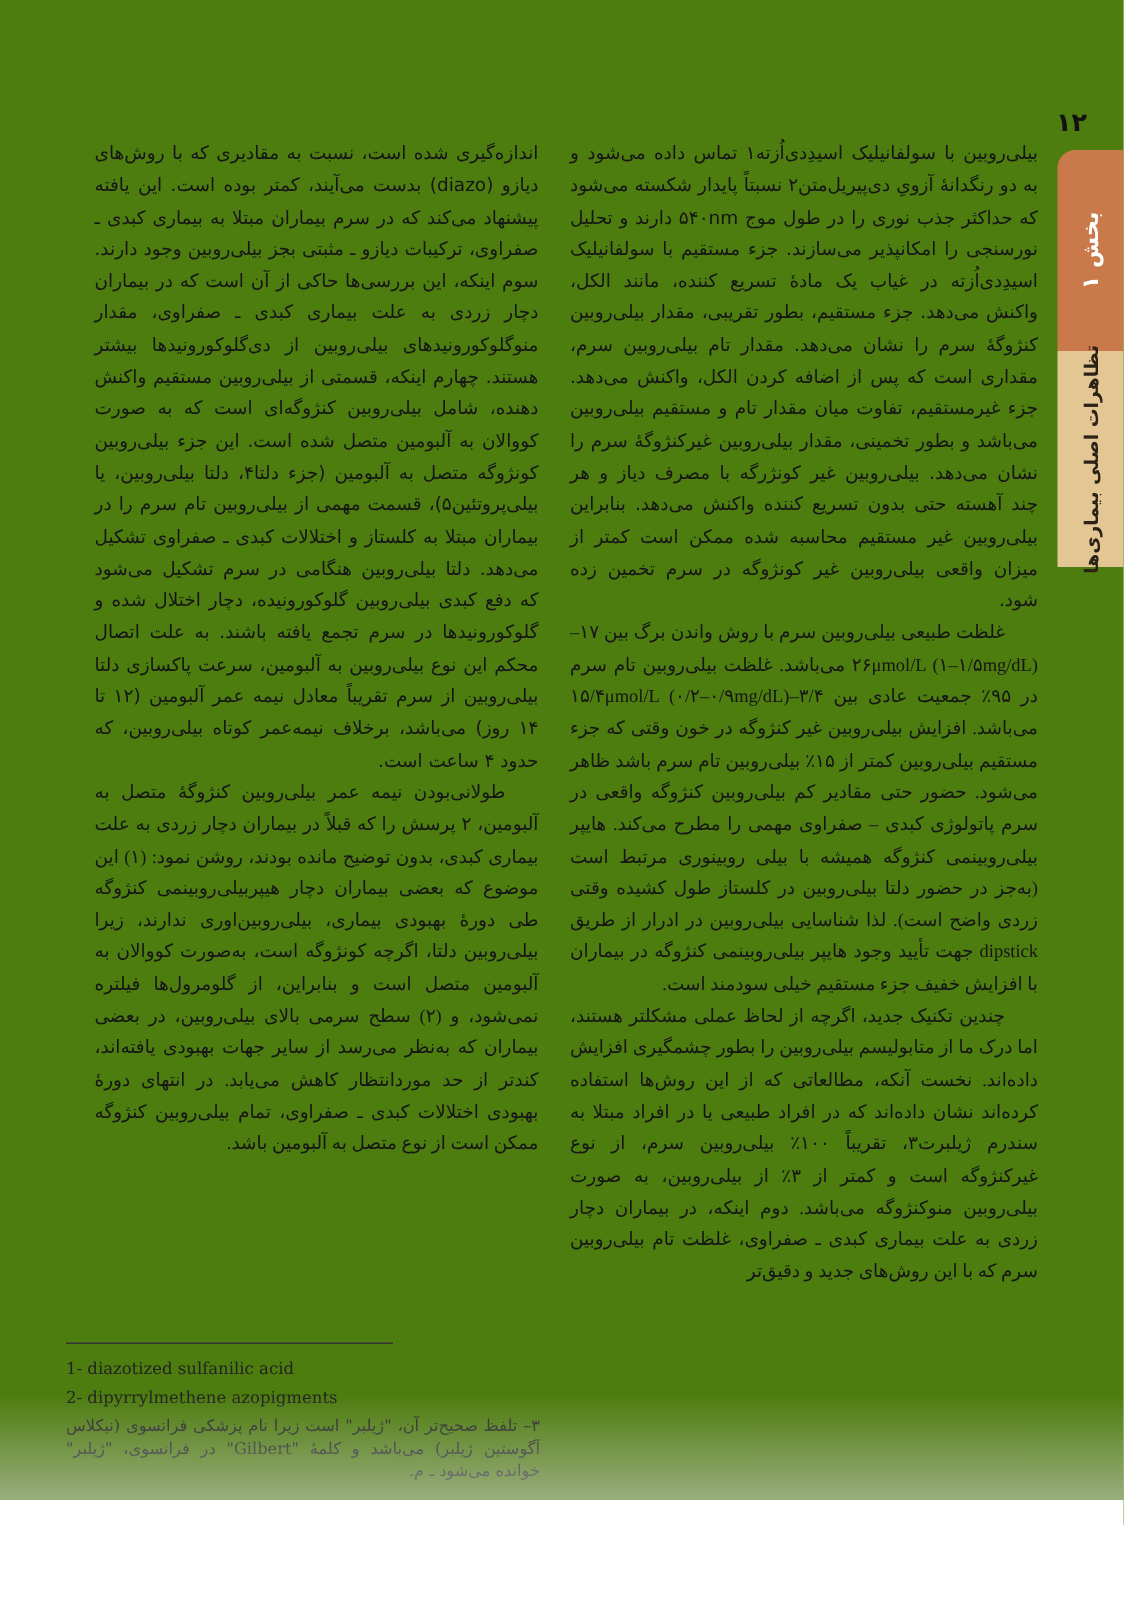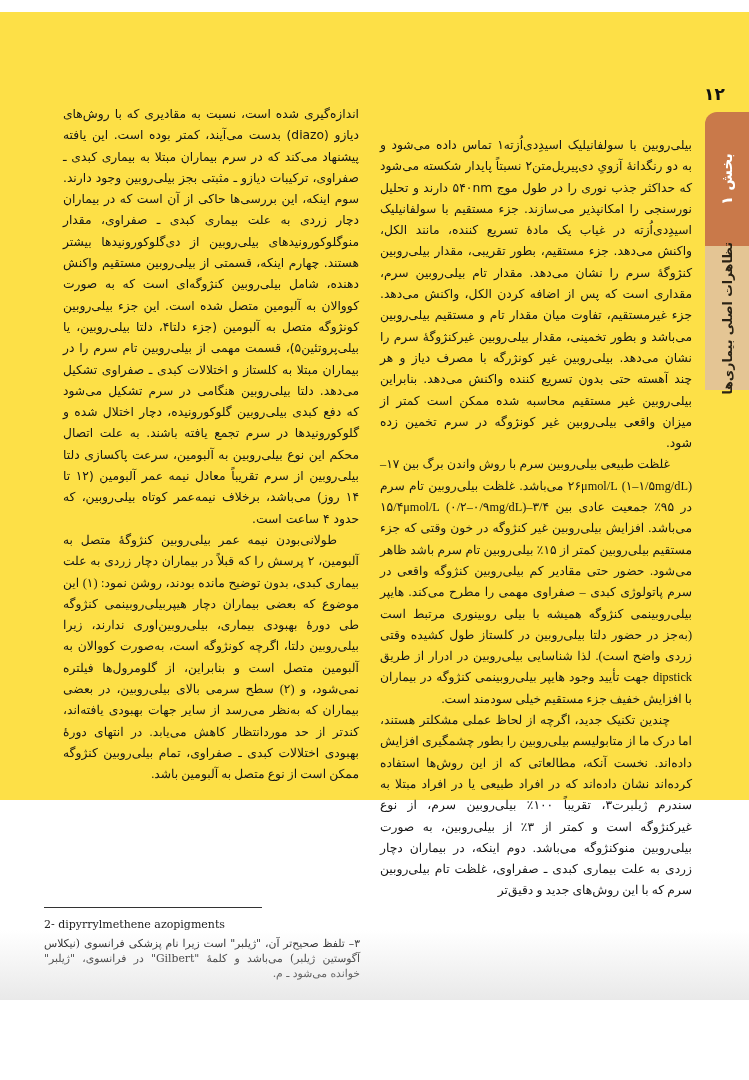--- a/index.html
+++ b/index.html
@@ -1,20 +1,20 @@
 <!DOCTYPE html>
 <html><head>
 <meta charset="utf-8">
 <style>
   html, body { margin: 0; padding: 0; }
   body {
     width: 749px; height: 1080px; background: #ffffff; position: relative; overflow: hidden;
     font-family: "DejaVu Sans", sans-serif; color: #1a1a1a;
   }
-  .page { position: absolute; left: 0; top: 12px; width: 749px; height: 788px; background: #fde047; }
+  .page { position: absolute; left: 0; top: 0; width: 749px; height: 1000px; background: #4d7c0f; }
   .page-number {
     position: absolute; left: 704px; top: 72px; width: 40px; font-size: 17px; font-weight: bold;
     direction: rtl; text-align: left; color: #111;
   }
   .side-tab {
     position: absolute; right: 0; top: 100px; width: 44px; height: 278px;
   }
   .side-tab .chapter {
     position: absolute; left: 0; top: 0; width: 44px; height: 134px; background: #c9794a;
     border-top-left-radius: 12px; display: flex; align-items: center; justify-content: center;
@@ -29,21 +29,21 @@
   }
   .chapter .vtext { color: #ffffff; font-size: 15px; }
   .section .vtext { color: #2a2214; }
 
   .col {
     position: absolute; direction: rtl; text-align: justify; text-align-last: right;
     font-size: 12.3px; line-height: 21.3px; color: #151515;
   }
   .col p { margin: 0; }
   .col p.indent { text-indent: 22px; font-family: Liberation Serif, serif; }
-  .col-right { left: 380px; top: 92px; width: 312px; margin-top: 31px; }
+  .col-right { left: 380px; top: 92px; width: 312px; }
   .col-left { left: 63px; top: 92px; width: 296px; }
 
   .fn-rule { position: absolute; left: 44px; top: 895px; width: 218px; height: 1px; background: #333; }
   .footnotes { position: absolute; left: 44px; top: 903px; width: 316px; font-family: "DejaVu Serif", serif; font-size: 11px; color: #222; }
   .fn-en { direction: ltr; text-align: left; line-height: 19px; }
   .fn-fa { direction: rtl; text-align: justify; text-align-last: right; line-height: 15px; font-size: 10.8px; margin-top: 2px; }
 
   .fade {
     position: absolute; left: 0; top: 930px; width: 749px; height: 70px;
     background: linear-gradient(to bottom, rgba(255,255,255,0) 0%, rgba(215,215,215,0.55) 100%);
@@ -72,20 +72,21 @@
     <p class="indent">چندین تکنیک جدید، اگرچه از لحاظ عملی مشکلتر هستند، اما درک ما از متابولیسم بیلی‌روبین را بطور چشمگیری افزایش داده‌اند. نخست آنکه، مطالعاتی که از این روش‌ها استفاده کرده‌اند نشان داده‌اند که در افراد طبیعی یا در افراد مبتلا به سندرم ژیلبرت۳، تقریباً ۱۰۰٪ بیلی‌روبین سرم، از نوع غیرکنژوگه است و کمتر از ۳٪ از بیلی‌روبین، به صورت بیلی‌روبین منوکنژوگه می‌باشد. دوم اینکه، در بیماران دچار زردی به علت بیماری کبدی ـ صفراوی، غلظت تام بیلی‌روبین سرم که با این روش‌های جدید و دقیق‌تر</p>
   </div>
 
   <div class="col col-left">
     <p>اندازه‌گیری شده است، نسبت به مقادیری که با روش‌های دیازو (diazo) بدست می‌آیند، کمتر بوده است. این یافته پیشنهاد می‌کند که در سرم بیماران مبتلا به بیماری کبدی ـ صفراوی، ترکیبات دیازو ـ مثبتی بجز بیلی‌روبین وجود دارند. سوم اینکه، این بررسی‌ها حاکی از آن است که در بیماران دچار زردی به علت بیماری کبدی ـ صفراوی، مقدار منوگلوکورونیدهای بیلی‌روبین از دی‌گلوکورونیدها بیشتر هستند. چهارم اینکه، قسمتی از بیلی‌روبین مستقیم واکنش دهنده، شامل بیلی‌روبین کنژوگه‌ای است که به صورت کووالان به آلبومین متصل شده است. این جزء بیلی‌روبین کونژوگه متصل به آلبومین (جزء دلتا۴، دلتا بیلی‌روبین، یا بیلی‌پروتئین۵)، قسمت مهمی از بیلی‌روبین تام سرم را در بیماران مبتلا به کلستاز و اختلالات کبدی ـ صفراوی تشکیل می‌دهد. دلتا بیلی‌روبین هنگامی در سرم تشکیل می‌شود که دفع کبدی بیلی‌روبین گلوکورونیده، دچار اختلال شده و گلوکورونیدها در سرم تجمع یافته باشند. به علت اتصال محکم این نوع بیلی‌روبین به آلبومین، سرعت پاکسازی دلتا بیلی‌روبین از سرم تقریباً معادل نیمه عمر آلبومین (۱۲ تا ۱۴ روز) می‌باشد، برخلاف نیمه‌عمر کوتاه بیلی‌روبین، که حدود ۴ ساعت است.</p>
     <p class="indent">طولانی‌بودن نیمه عمر بیلی‌روبین کنژوگهٔ متصل به آلبومین، ۲ پرسش را که قبلاً در بیماران دچار زردی به علت بیماری کبدی، بدون توضیح مانده بودند، روشن نمود: (۱) این موضوع که بعضی بیماران دچار هیپربیلی‌روبینمی کنژوگه طی دورهٔ بهبودی بیماری، بیلی‌روبین‌اوری ندارند، زیرا بیلی‌روبین دلتا، اگرچه کونژوگه است، به‌صورت کووالان به آلبومین متصل است و بنابراین، از گلومرول‌ها فیلتره نمی‌شود، و (۲) سطح سرمی بالای بیلی‌روبین، در بعضی بیماران که به‌نظر می‌رسد از سایر جهات بهبودی یافته‌اند، کندتر از حد موردانتظار کاهش می‌یابد. در انتهای دورهٔ بهبودی اختلالات کبدی ـ صفراوی، تمام بیلی‌روبین کنژوگه ممکن است از نوع متصل به آلبومین باشد.</p>
   </div>
 
   <div class="fn-rule"></div>
   <div class="footnotes">
+    <div class="fn-en">1- diazotized sulfanilic acid</div>
     <div class="fn-en">2- dipyrrylmethene azopigments</div>
     <div class="fn-fa">۳– تلفظ صحیح‌تر آن، "ژیلبر" است زیرا نام پزشکی فرانسوی (نیکلاس آگوستین ژیلبر) می‌باشد و کلمهٔ "Gilbert" در فرانسوی، "ژیلبر" خوانده می‌شود ـ م.</div>
   </div>
 </div>
 
 <div class="fade"></div>
 
 <div class="banner">
   
   

